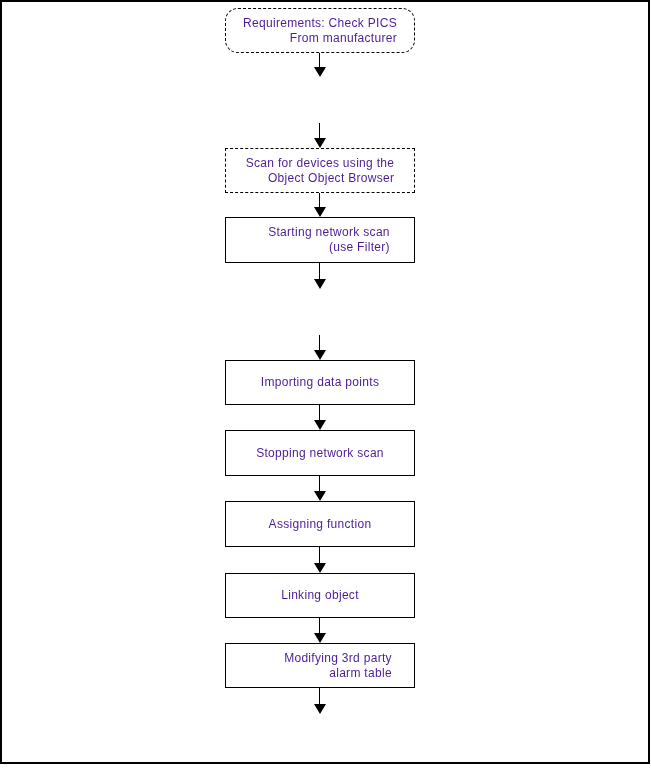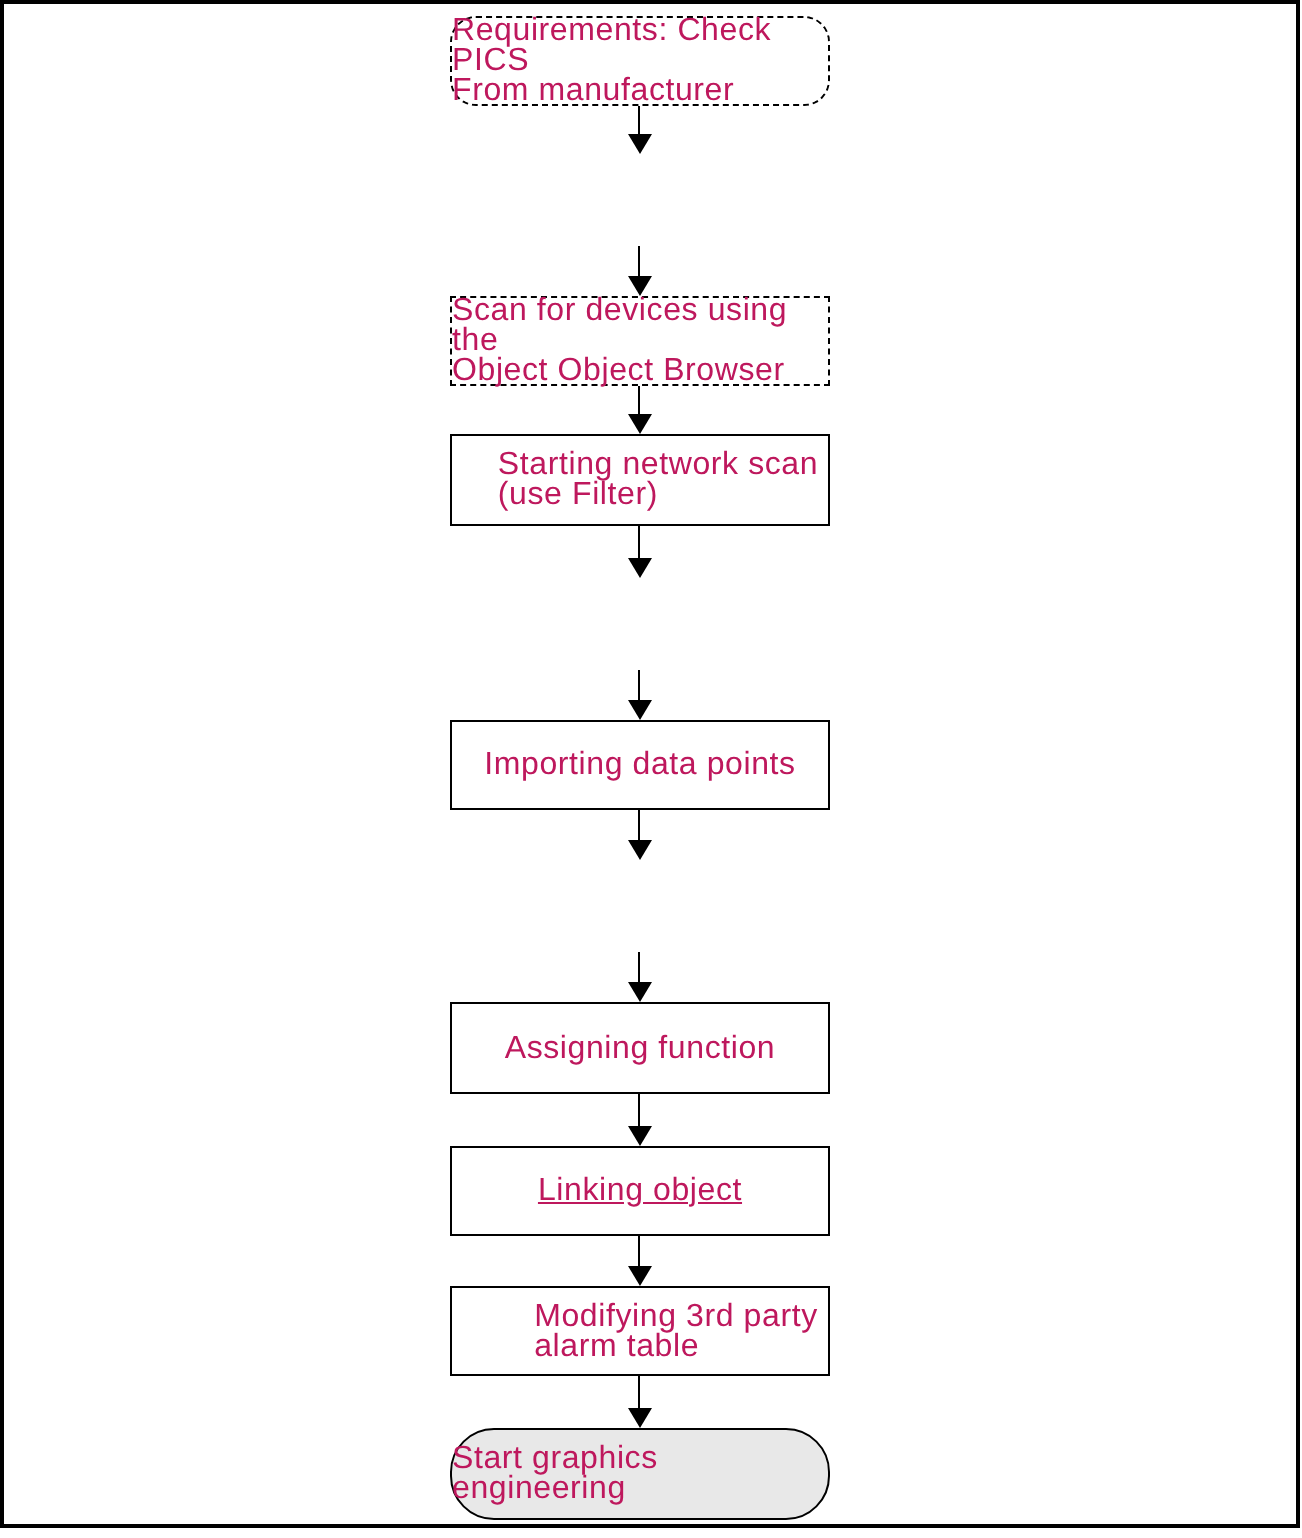--- a/index.html
+++ b/index.html
@@ -27,25 +27,25 @@
   .node {
     position: absolute;
     left: 225px;
     width: 190px;
     box-sizing: border-box;
     background: #ffffff;
     border: 1px solid #000000;
     display: flex;
     align-items: center;
     justify-content: center;
-    text-align: left;
-    font-size: 16px;
+    text-align: right;
+    font-size: 12px;
     line-height: 15px;
     letter-spacing: 0.3px;
-    color: #be185d;
+    color: #4c1d95;
     white-space: pre-line;
   }
   .node.dashed { border-style: dashed; }
   .node.rounded { border-radius: 13px; }
   .node.stadium {
     border-radius: 22px;
     background: #e8e8e8;
   }
   .arrow {
     position: absolute;
@@ -69,21 +69,21 @@
   }
   
   #n0  { top: 8px;   height: 45px; }
   #n1  { top: 77px;  height: 46px; }
   #n2  { top: 148px; height: 45px; }
   #n3  { top: 217px; height: 46px; padding-left: 18px; }
   #n4  { top: 289px; height: 46px; }
   #n5  { top: 360px; height: 45px; }
   #n6  { top: 430px; height: 46px; }
   #n7  { top: 501px; height: 46px; }
-  #n8  { top: 573px; height: 45px; text-decoration: underline; }
+  #n8  { top: 573px; height: 45px; }
   #n9  { top: 643px; height: 45px; padding-left: 36px; }
   #n10 { top: 714px; height: 46px; }
   
   #a0 { top: 53px;  height: 24px; }
   #a1 { top: 123px; height: 25px; }
   #a2 { top: 193px; height: 24px; }
   #a3 { top: 263px; height: 26px; }
   #a4 { top: 335px; height: 25px; }
   #a5 { top: 405px; height: 25px; }
   #a6 { top: 476px; height: 25px; }
@@ -127,20 +127,21 @@
       <div class="stem"></div>
       <div class="head"></div>
     </div>
 
   <div id="n5" class="node">Importing data points</div>
   <div id="a5" class="arrow">
       <div class="stem"></div>
       <div class="head"></div>
     </div>
 
+  <div id="n6" class="node">Stopping network scan</div>
   <div id="a6" class="arrow">
       <div class="stem"></div>
       <div class="head"></div>
     </div>
 
   <div id="n7" class="node">Assigning function</div>
   <div id="a7" class="arrow">
       <div class="stem"></div>
       <div class="head"></div>
     </div>
@@ -151,14 +152,13 @@
       <div class="head"></div>
     </div>
 
   <div id="n9" class="node">Modifying 3rd party
 alarm table</div>
   <div id="a9" class="arrow">
       <div class="stem"></div>
       <div class="head"></div>
     </div>
 
-  <div id="n10" class="node stadium">Start graphics engineering</div>
 </div>
 
 </body></html>

